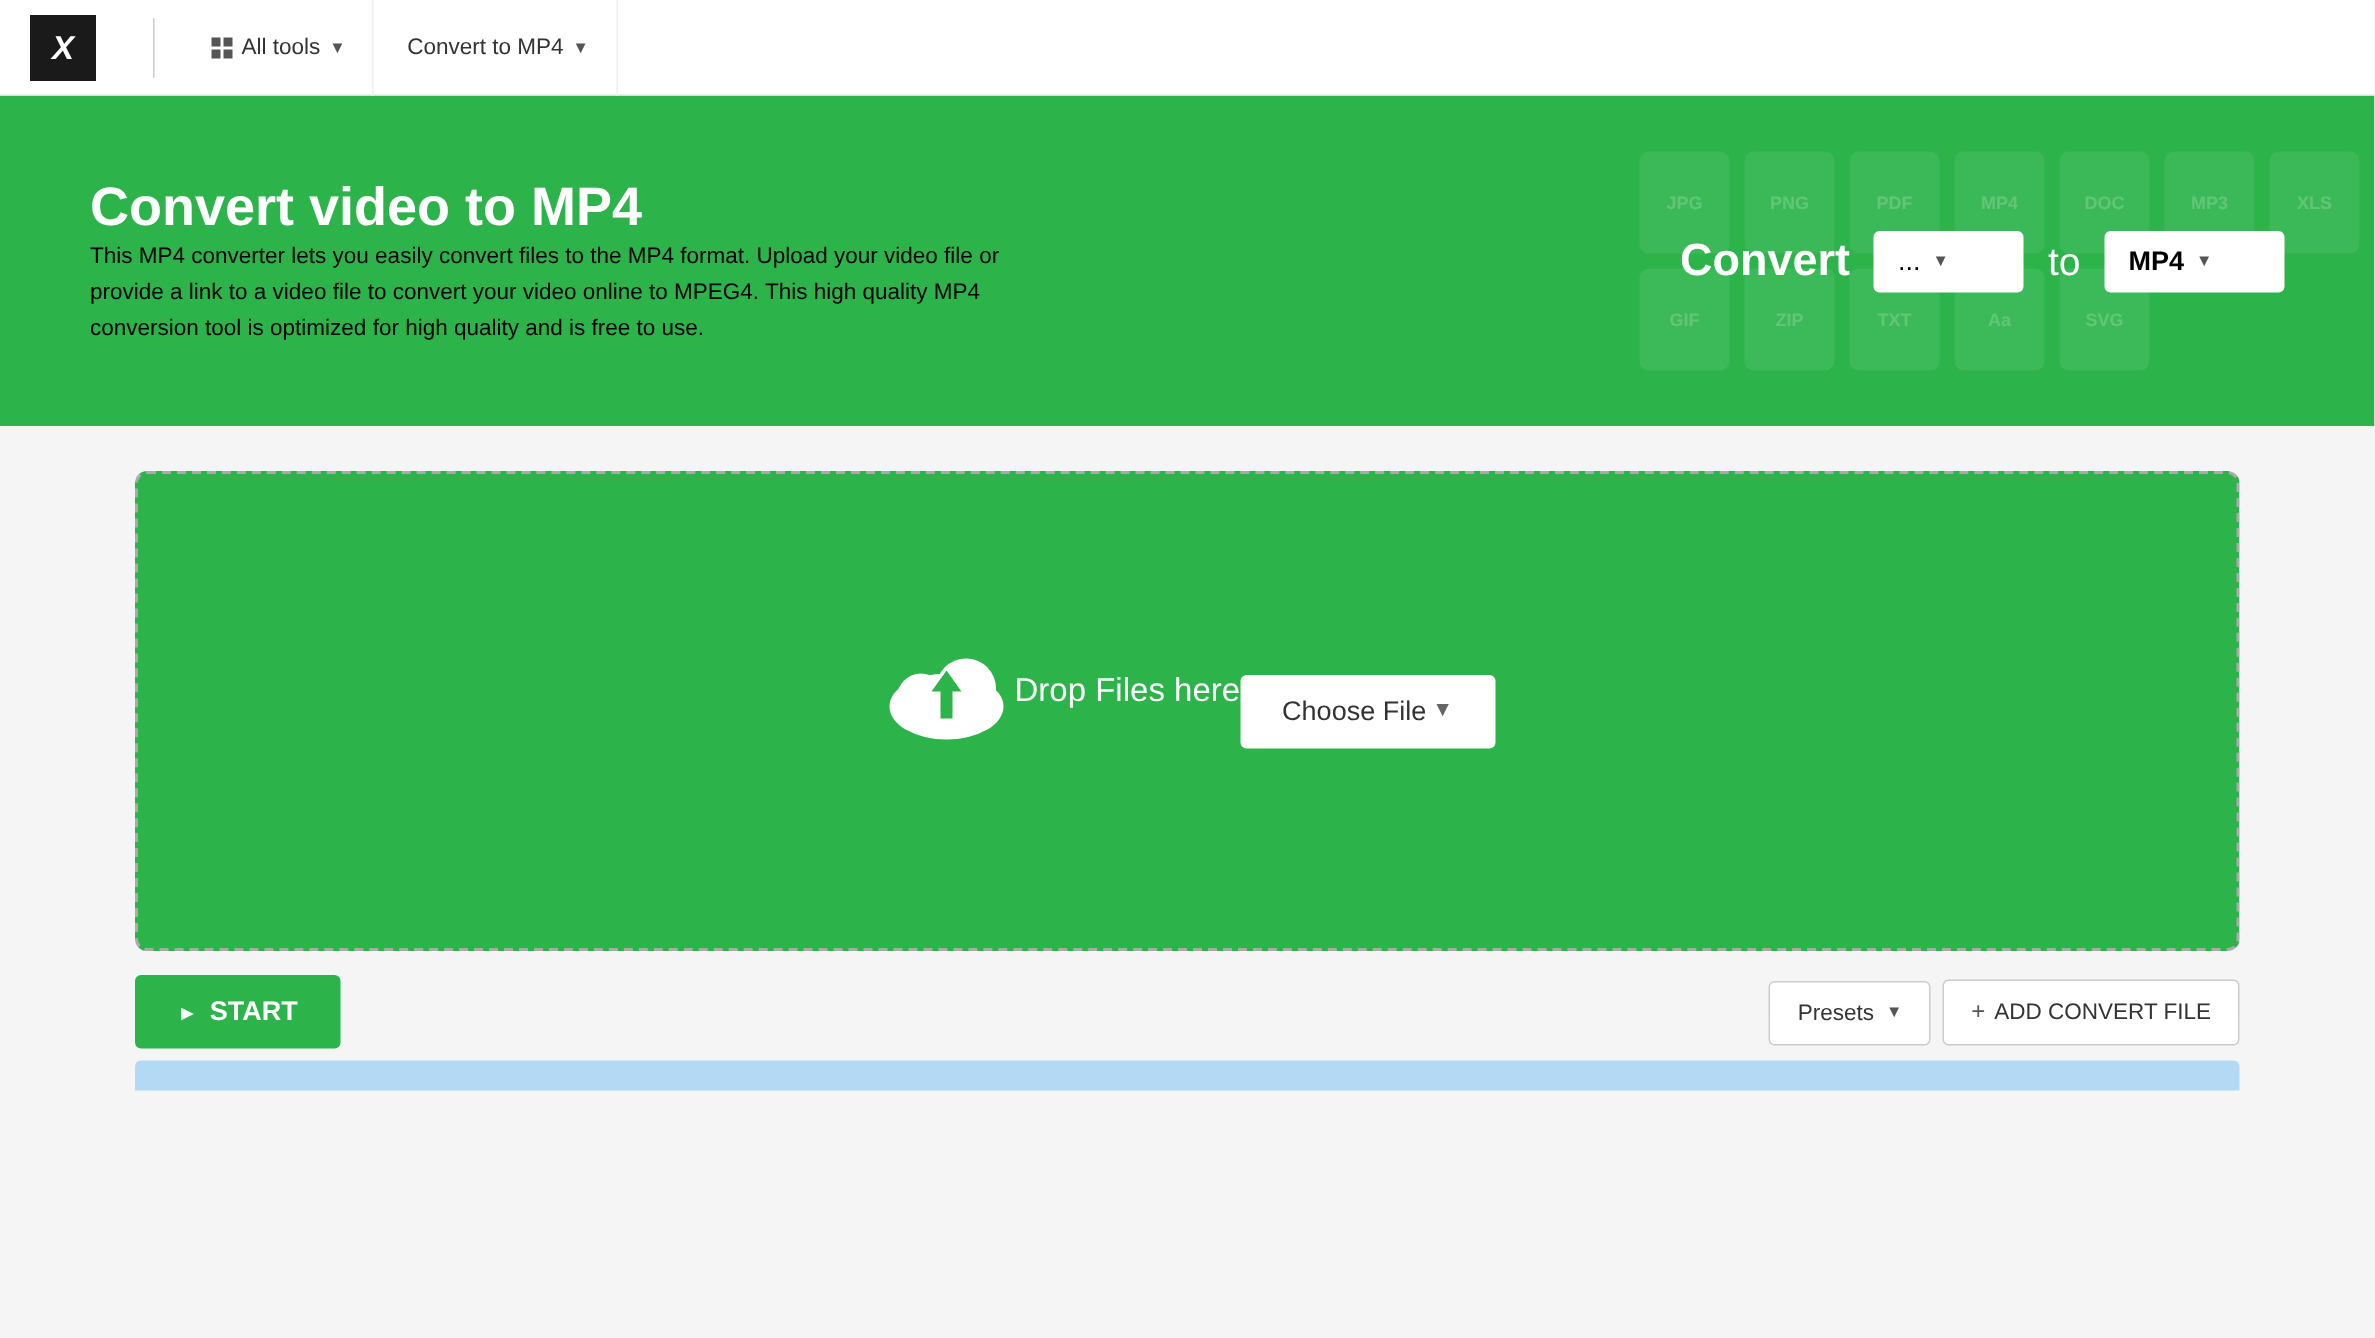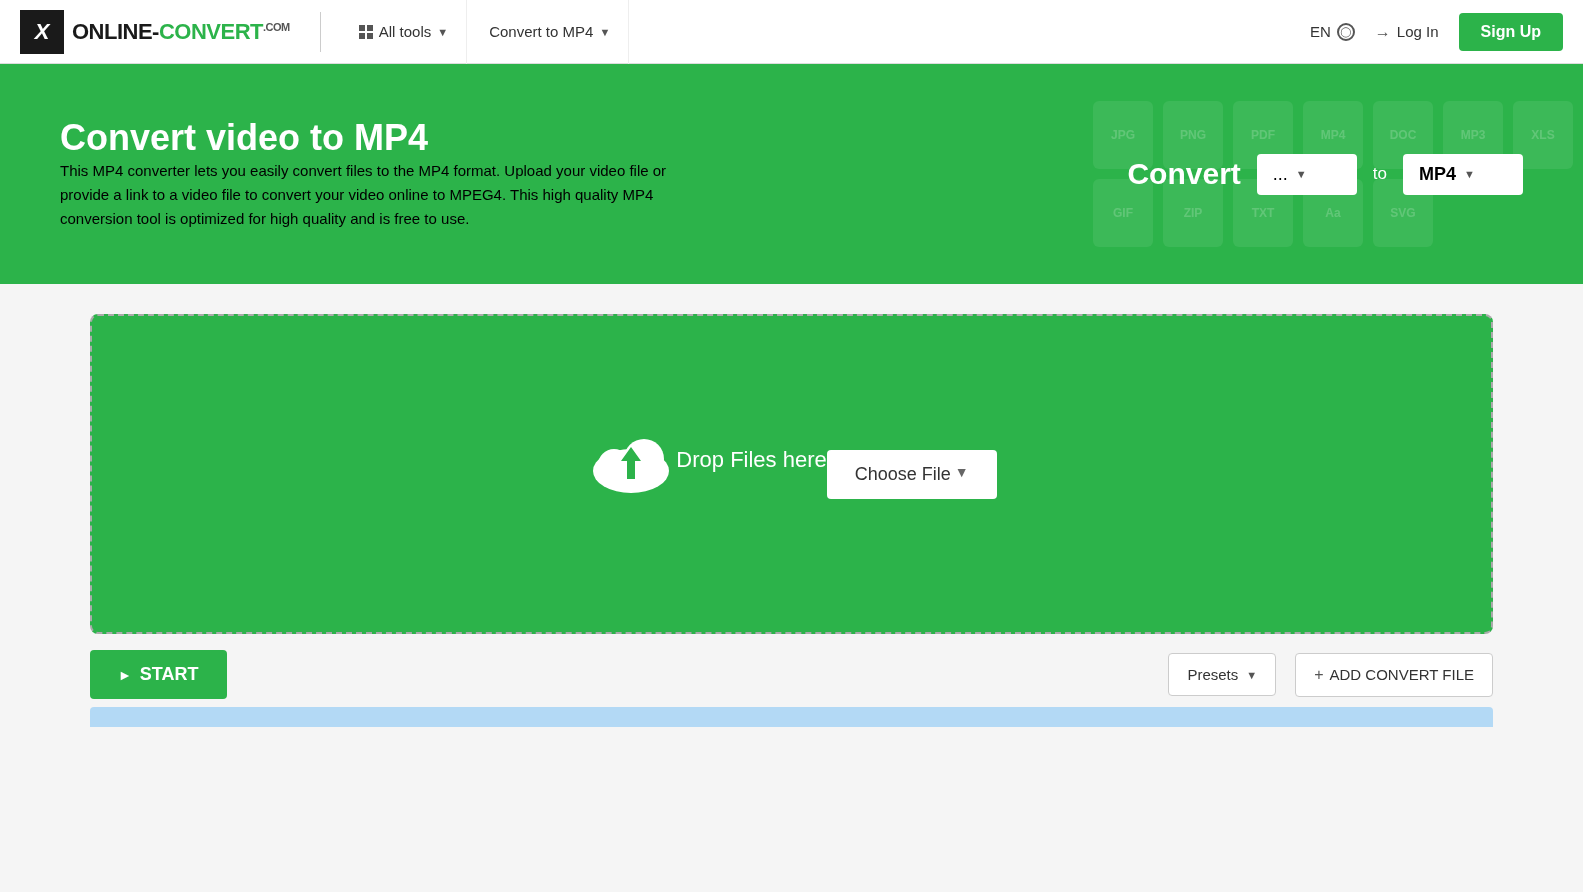--- a/index.html
+++ b/index.html
@@ -172,21 +172,21 @@
       font-size: 18px;
       cursor: pointer;
       display: flex;
       align-items: center;
       gap: 8px;
       min-width: 100px;
       position: relative;
     }
     .hero-to {
       color: #fff;
-      font-size: 17px;
+      font-size: 26px;
       font-weight: normal;
     }
     .hero-format {
       background: #fff;
       border: none;
       border-radius: 4px;
       padding: 10px 16px;
       font-size: 18px;
       font-weight: bold;
       cursor: pointer;
@@ -288,22 +288,22 @@
       font-weight: bold;
       cursor: pointer;
       display: flex;
       align-items: center;
       gap: 8px;
     }
     .start-chevron { font-size: 14px; }
     .actions-right {
       margin-left: auto;
       display: flex;
-      align-items: center;
-      gap: 19px;
+      align-items: flex-end;
+      gap: 8px;
     }
     .presets-btn {
       background: #fff;
       border: 1px solid #ccc;
       border-radius: 4px;
       padding: 12px 18px;
       font-size: 15px;
       cursor: pointer;
       display: flex;
       align-items: center;
@@ -333,53 +333,39 @@
     }
   </style>
 </head>
 <body>
 
 <nav class="navbar">
   <div class="navbar-logo">
     <div class="logo-icon">
       <span>X</span>
     </div>
-    <span class="logo-text">
-      <span>ONLINE-</span><span class="green">CONVERT</span><span class="small">.COM</span>
-    </span>
   </div>
   <div class="navbar-divider"></div>
   <div class="navbar-menu">
     <div class="nav-item">
       <span class="grid-icon">
         <span></span>
           <span></span>
           <span></span>
           <span></span>
       </span>
       <span>All tools</span>
       <span class="chevron">▼</span>
     </div>
     <div class="nav-item">
       <span>Convert to MP4</span>
       <span class="chevron">▼</span>
     </div>
   </div>
   <div class="navbar-spacer"></div>
-  <div class="navbar-right">
-    <div class="lang-btn">
-      <span>EN</span>
-      <div class="globe-icon">◯</div>
-    </div>
-    <div class="login-btn">
-      <span class="login-arrow">→</span>
-      <span>Log In</span>
-    </div>
-    <button class="signup-btn">Sign Up</button>
-  </div>
 </nav>
 
 <section class="hero">
   <div class="hero-content">
     <h1 class="hero-title">Convert video to MP4</h1>
     <p class="hero-desc">This MP4 converter lets you easily convert files to the MP4 format. Upload your video file or provide a link to a video file to convert your video online to MPEG4. This high quality MP4 conversion tool is optimized for high quality and is free to use.</p>
   </div>
 
   <div class="hero-converter">
     <span class="hero-convert-label">Convert</span>

